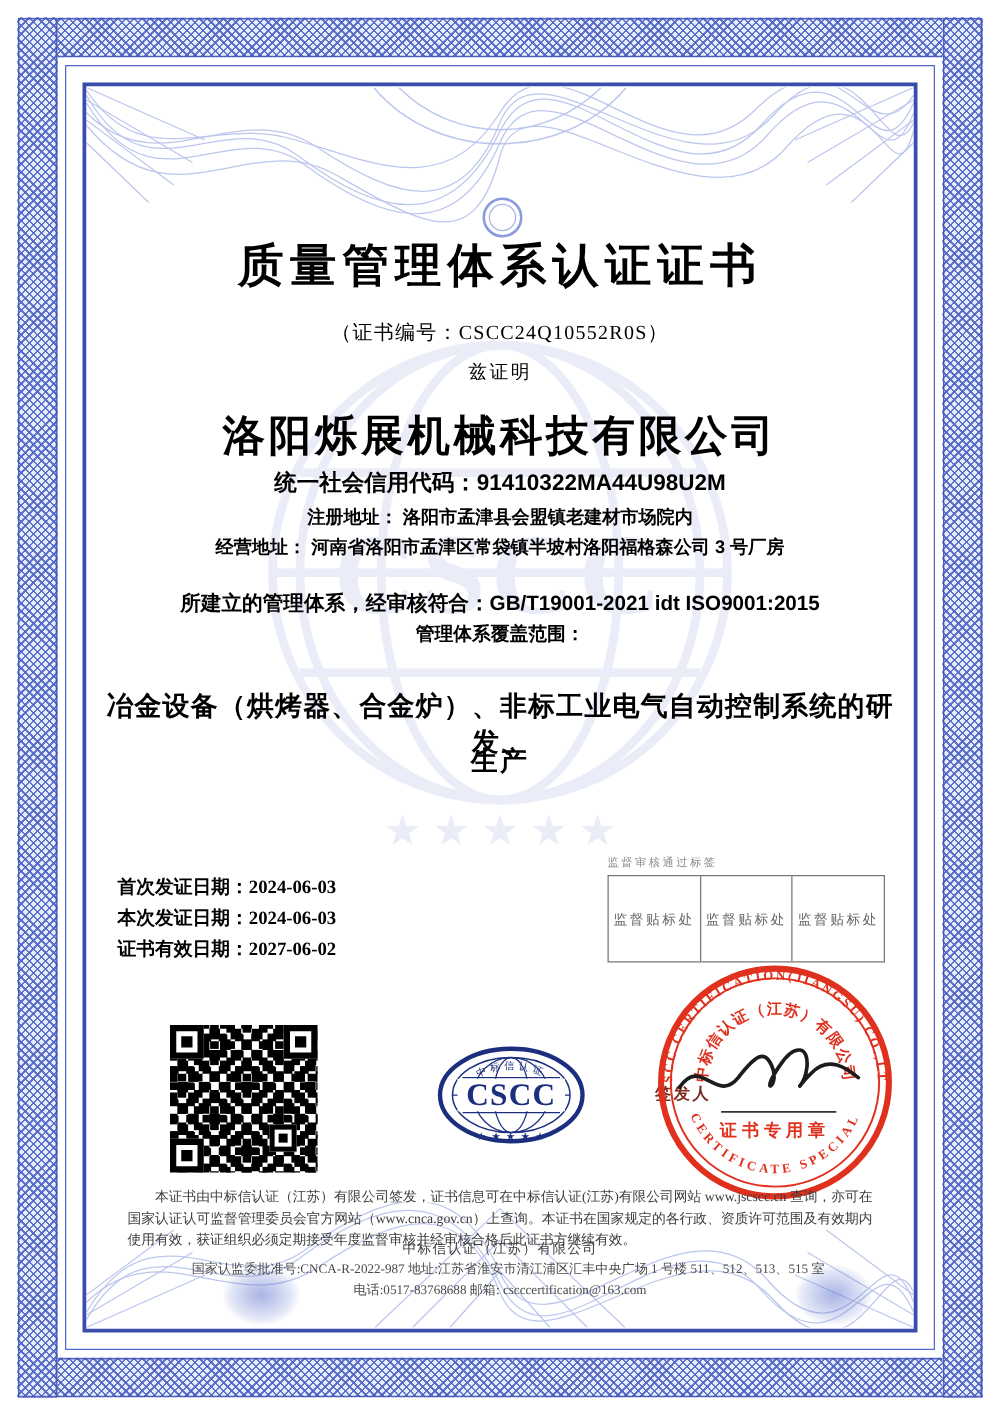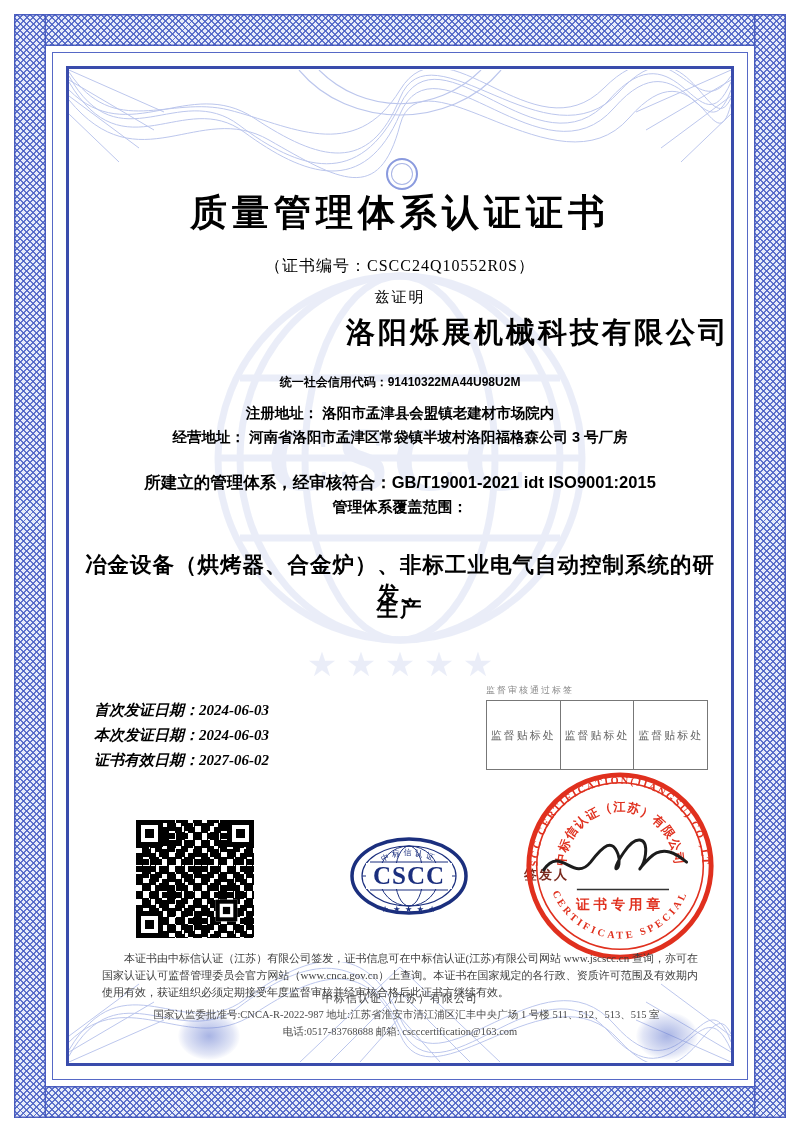--- a/index.html
+++ b/index.html
@@ -30,32 +30,32 @@
   .top-ring{position:absolute;left:386px;top:158px;width:28px;height:28px;border:2px solid #8a9ade;
     border-radius:50%;box-shadow:inset 0 0 0 3px #fff, inset 0 0 0 4px #aab6e6;}
 
   .watermark{position:absolute;left:178px;top:268px;opacity:.12;pointer-events:none;}
 
   
   .ct{position:absolute;left:70px;right:70px;text-align:center;}
   .title{top:188px;font-size:37px;font-weight:bold;letter-spacing:5px;}
   .certno{top:256px;font-size:16px;letter-spacing:1px;}
   .hereby{top:288px;font-size:15px;letter-spacing:2px;}
-  .company{top:313px;font-size:29px;font-weight:bold;letter-spacing:3px;text-align:right;}
-  .credit{top:374px;font-size:12px;font-weight:bold;font-family:"Liberation Sans","DejaVu Sans",sans-serif;}
+  .company{top:326px;font-size:34px;font-weight:bold;letter-spacing:3px;}
+  .credit{top:374px;font-size:18px;font-weight:bold;font-family:"Liberation Sans","DejaVu Sans",sans-serif;}
   .addr{font-size:14.5px;font-weight:bold;font-family:"Liberation Sans","DejaVu Sans",sans-serif;}
   .addr1{top:404px;}
   .addr2{top:428px;}
   .standard{top:472px;font-size:16.5px;font-weight:bold;font-family:"Liberation Sans","DejaVu Sans",sans-serif;}
   .scopelabel{top:498px;font-size:15px;font-weight:bold;font-family:"Liberation Sans","DejaVu Sans",sans-serif;}
   .scope1{top:550px;font-size:21.5px;font-weight:bold;letter-spacing:1px;}
   .scope2{top:594px;font-size:21.5px;font-weight:bold;letter-spacing:2px;}
 
   .dates{position:absolute;left:94px;top:698px;font-size:15px;font-weight:bold;line-height:25px;}
-  .dates .row span{display:inline;font-style:italic;}
+  .dates .row span{display:inline;}
 
   .sup{position:absolute;left:486px;top:684px;width:222px;}
   .sup-caption{font-size:9px;color:#8a8a8a;letter-spacing:2px;margin-bottom:3px;}
   .sup-table{display:flex;border:1.5px solid #777;height:68px;background:rgba(255,255,255,.6);}
   .sup-cell{flex:1;display:flex;align-items:center;justify-content:center;
     font-size:11px;color:#666;letter-spacing:2px;border-left:1.5px solid #777;}
   .sup-cell:first-child{border-left:none;}
 
   
   .qr{position:absolute;left:136px;top:820px;width:118px;height:118px;background:

